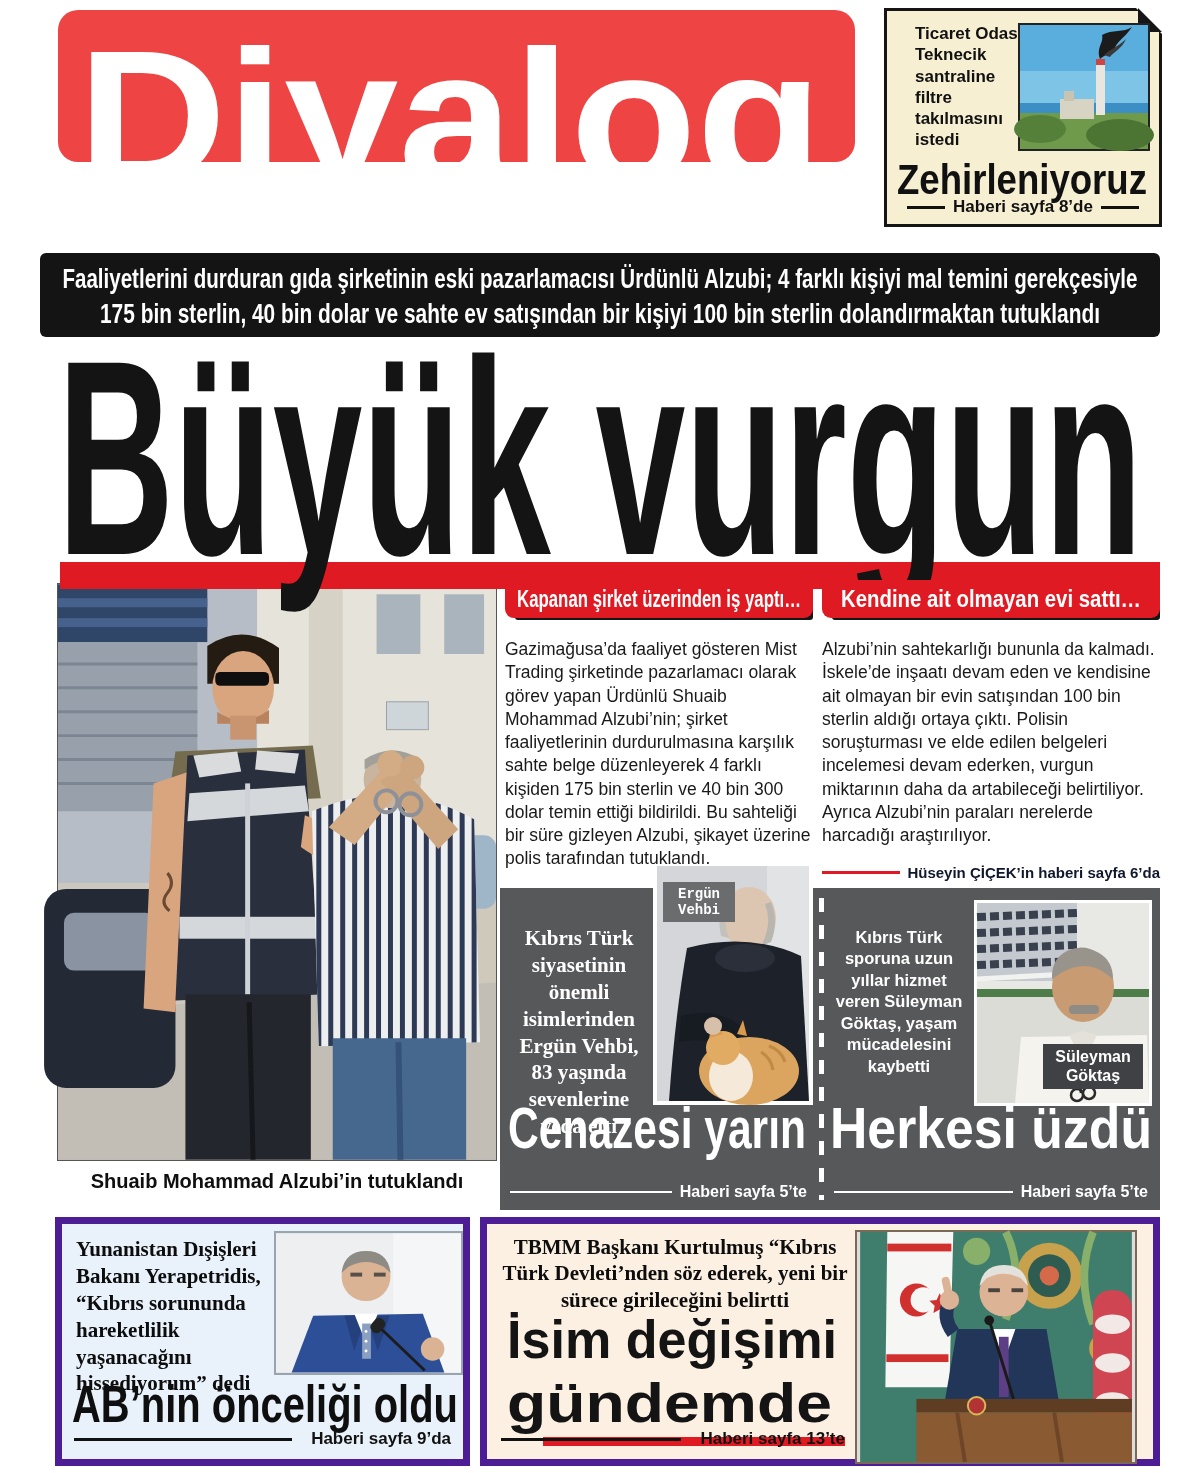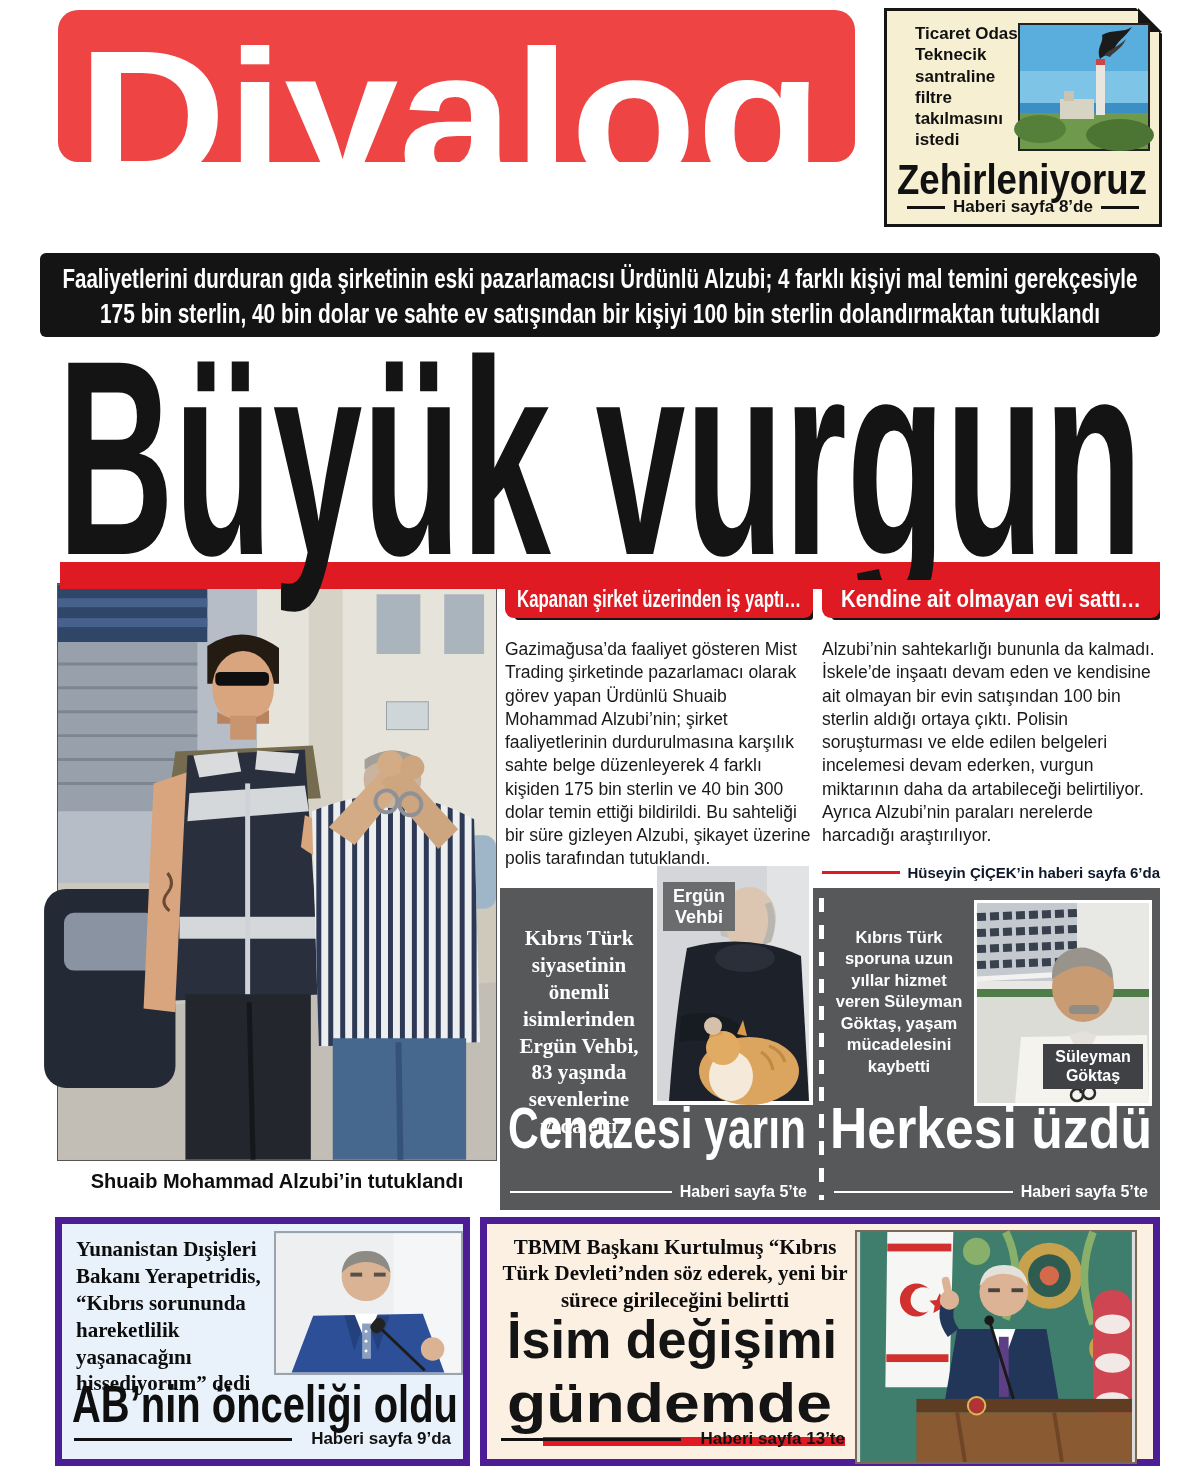--- a/index.html
+++ b/index.html
@@ -256,21 +256,21 @@
           <ellipse cx="88" cy="92" rx="30" ry="14" fill="#2a2f3a"></ellipse>
           <path d="M24 150 Q60 140 86 162 L80 184 Q48 170 22 176 Z" fill="#171b22"></path>
           <ellipse cx="92" cy="205" rx="50" ry="34" fill="#dba45f"></ellipse>
           <ellipse cx="74" cy="210" rx="22" ry="25" fill="#f5ead9"></ellipse>
           <circle cx="66" cy="182" r="17" fill="#e2ab64"></circle>
           <polygon points="52,172 56,156 66,168" fill="#d99a4d"></polygon>
           <polygon points="80,168 86,154 90,170" fill="#d99a4d"></polygon>
           <path d="M104 186 q10 6 12 18 M112 180 q12 4 16 16" stroke="#c08a42" stroke-width="3" fill="none"></path>
           <circle cx="56" cy="160" r="9" fill="#d7c0aa"></circle>
         </svg>
-        <div class="photo-label" style="left:6px;top:16px;width:58px;font-size:18px;background:#6a6c6e;">Ergün Vehbi</div>
+        <div class="photo-label" style="left:6px;top:16px;width:58px;font-size:14px;background:#6a6c6e;font-family:Liberation Mono, monospace;">Ergün Vehbi</div>
       </div>
       <svg style="position:absolute;left:6px;top:210px;" width="306" height="62">
         <text class="svgtxt" x="2" y="50" font-size="58" lengthAdjust="spacingAndGlyphs" textLength="298" fill="#ffffff">Cenazesi yarın</text>
       </svg>
       <div class="obit-ref">
         <span class="line"></span>
         <span class="txt">Haberi sayfa 5’te</span>
       </div>
     </div>
 

